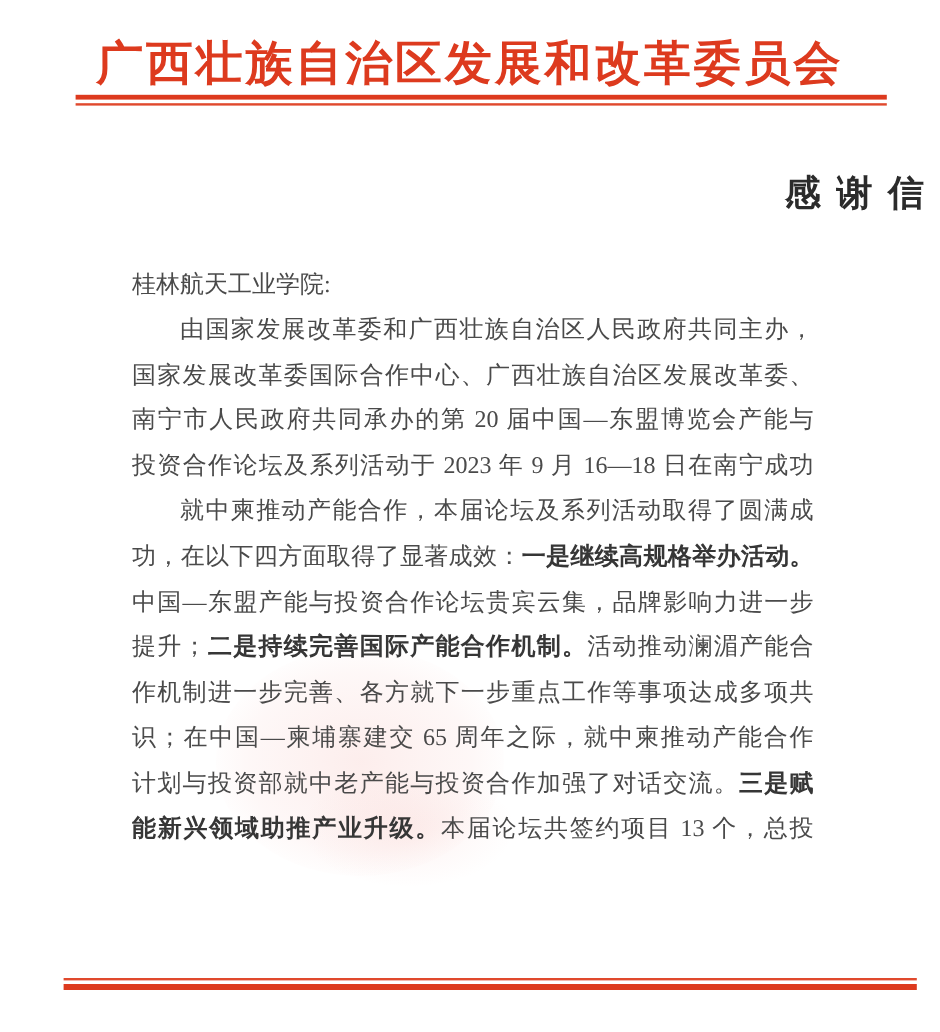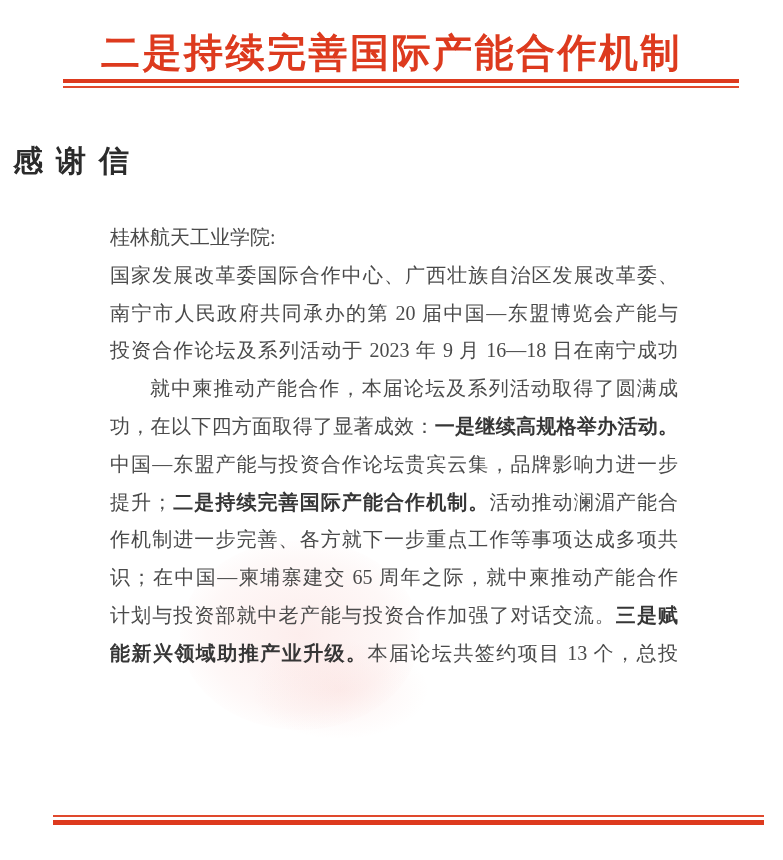--- a/index.html
+++ b/index.html
@@ -19,21 +19,21 @@
     color:#dd3a1e;
     white-space:nowrap;
   }
   .rule-top{position:absolute;top:79px;left:63px;width:676px;}
   .rule-top .thick{height:4px;background:#dd3a1e;}
   .rule-top .gap{height:3px;}
   .rule-top .thin{height:2px;background:#e0492d;}
   
   .doc-title{
     position:absolute;top:141px;left:0;width:100%;
-    text-align:left;
+    text-align:right;
     font-size:30px;font-weight:600;
     letter-spacing:13px;
     text-indent:13px; 
     color:#2b2b2b;
   }
   
   .body-block{
     position:absolute;top:219px;left:110px;width:568px;
     color:#4a4a4a;
     font-size:20px;
@@ -63,36 +63,37 @@
   .bleed.b2{
     left:250px;top:640px;width:180px;height:100px;
     background:radial-gradient(ellipse at center, rgba(235,110,100,0.09) 0%, rgba(235,110,100,0) 70%);
   }
 </style>
 </head>
 <body>
 
 <div class="page">
 
-  <div class="org-title">二是持续完善国际产能合作机制</div>
+  <div class="org-title">广西壮族自治区发展和改革委员会</div>
 
   <div class="rule-top">
     <div class="thick"></div>
     <div class="gap"></div>
     <div class="thin"></div>
   </div>
 
   <div class="doc-title">感谢信</div>
 
   <div class="bleed b1"></div>
   <div class="bleed b2"></div>
 
   <div class="body-block">
     <div class="bline">桂林航天工业学院:</div>
     <div>
+        <div class="bline just ind"><span>由国家发展改革委和广西壮族自治区人民政府共同主办，</span></div>
         <div class="bline just"><span>国家发展改革委国际合作中心、广西壮族自治区发展改革委、</span></div>
         <div class="bline just"><span>南宁市人民政府共同承办的第 20 届中国—东盟博览会产能与</span></div>
         <div class="bline just"><span>投资合作论坛及系列活动于 2023 年 9 月 16—18 日在南宁成功</span></div>
         <div class="bline just ind"><span>就中柬推动产能合作，本届论坛及系列活动取得了圆满成</span></div>
         <div class="bline just"><span>功，在以下四方面取得了显著成效：</span><span class="em">一是继续高规格举办活动。</span></div>
         <div class="bline just"><span>中国—东盟产能与投资合作论坛贵宾云集，品牌影响力进一步</span></div>
         <div class="bline just"><span>提升；</span><span class="em">二是持续完善国际产能合作机制。</span><span>活动推动澜湄产能合</span></div>
         <div class="bline just"><span>作机制进一步完善、各方就下一步重点工作等事项达成多项共</span></div>
         <div class="bline just"><span>识；在中国—柬埔寨建交 65 周年之际，就中柬推动产能合作</span></div>
         <div class="bline just"><span>计划与投资部就中老产能与投资合作加强了对话交流。</span><span class="em">三是赋</span></div>

